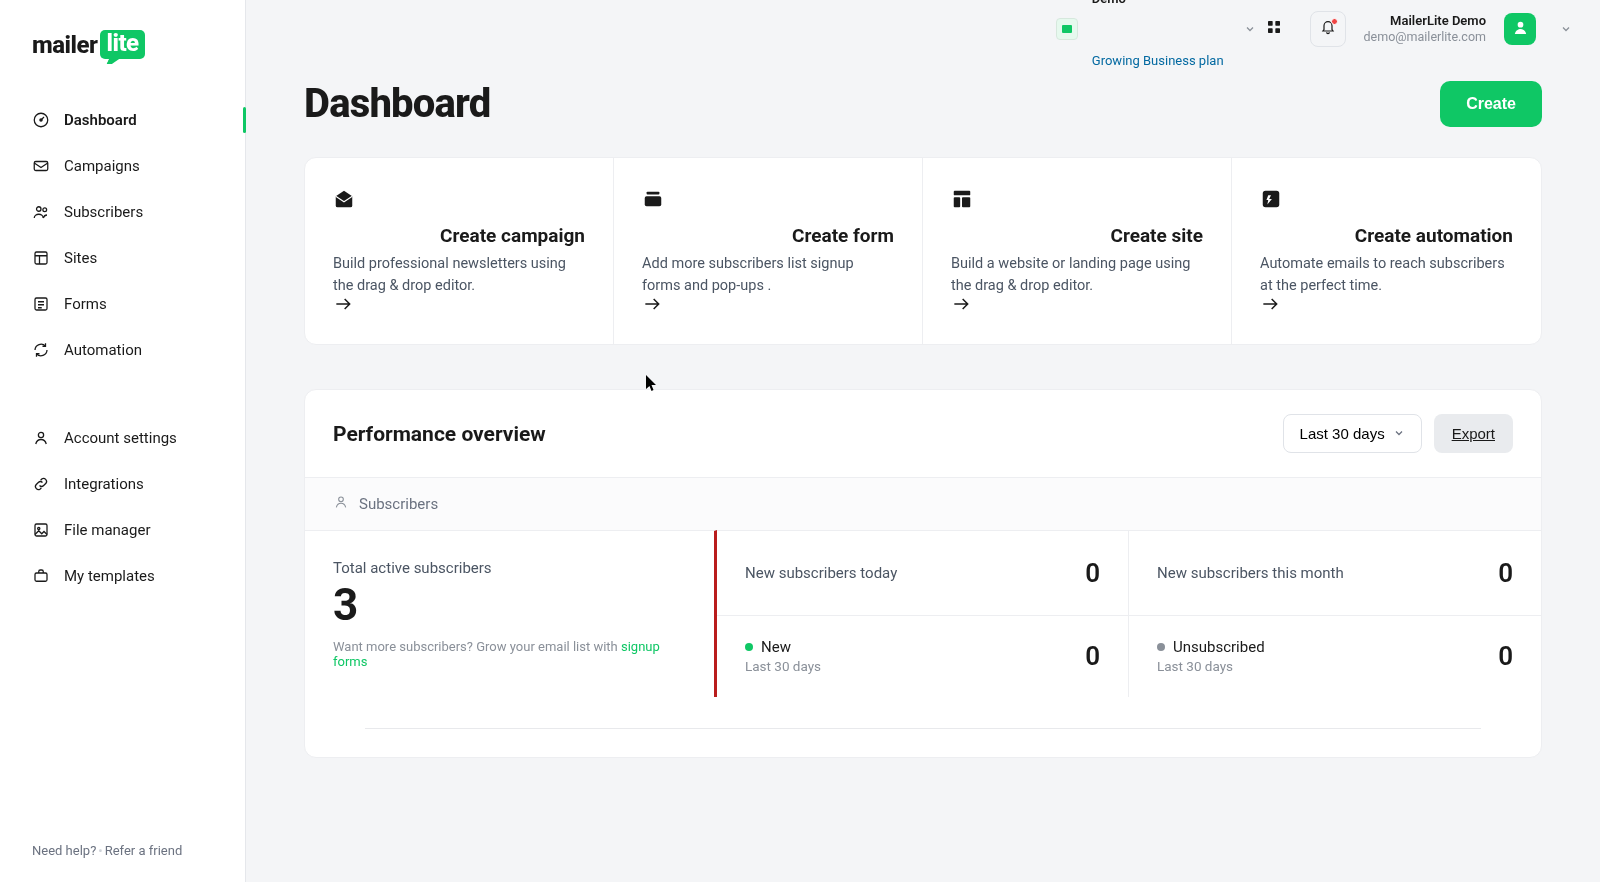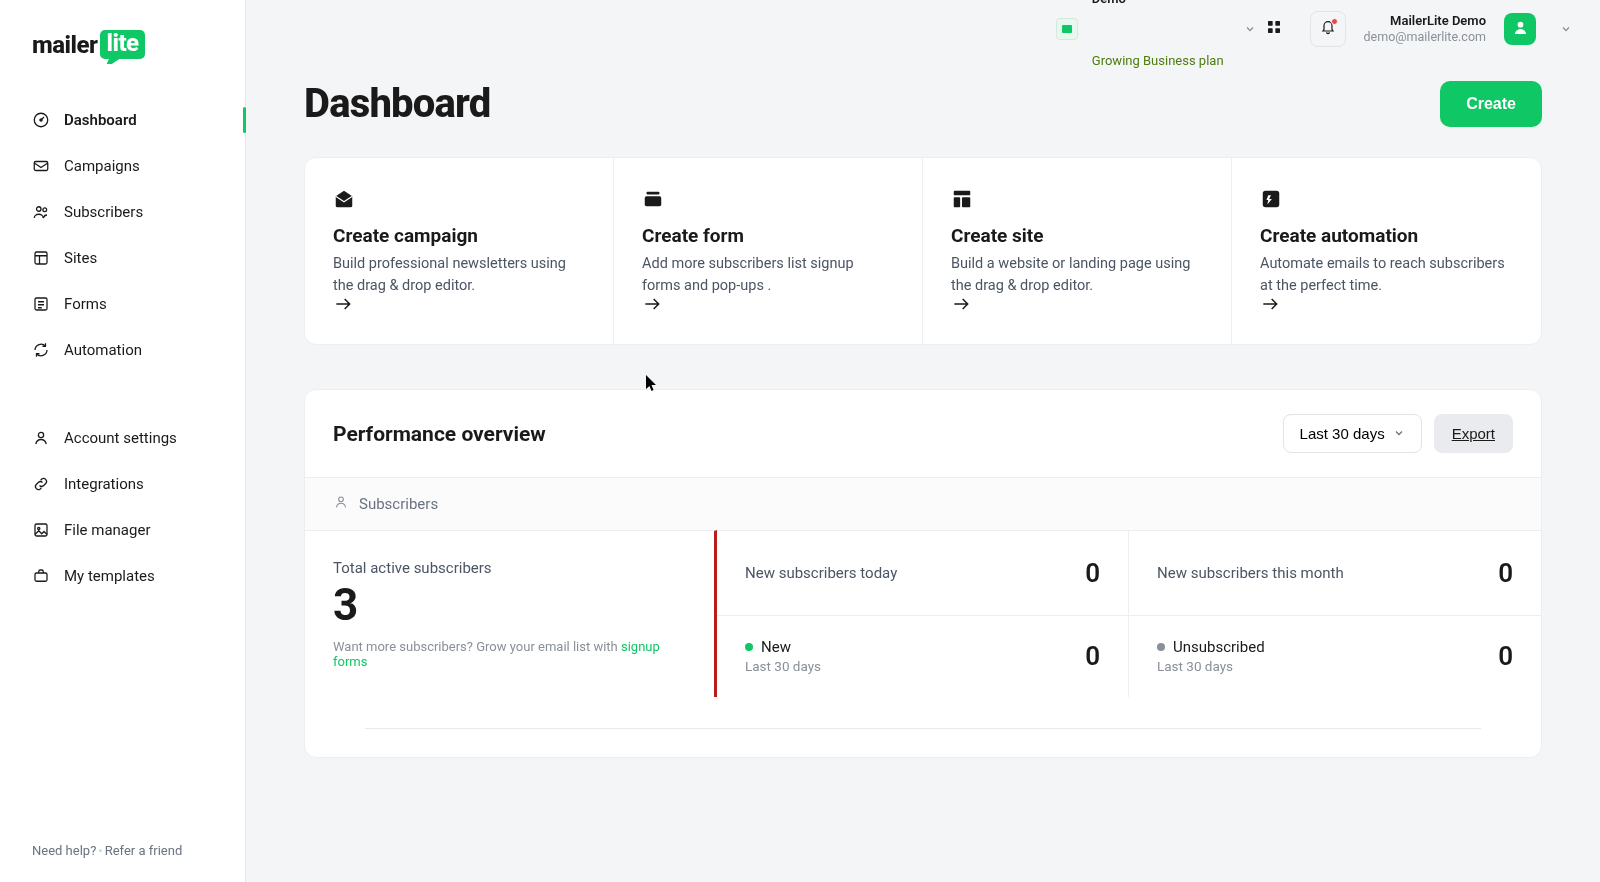--- a/index.html
+++ b/index.html
@@ -116,21 +116,21 @@
 }
 .account-swatch{
   width:22px;height:22px;
   background:linear-gradient(180deg,#e6f9ee 40%, #e6f9ee 40%);
   border-radius:4px;
   display:flex;align-items:center;justify-content:center;
   border:1px solid #d6e8dd;
 }
 .account-swatch::after{content:"";width:10px;height:8px;background:#0fc765;border-radius:1px;}
 .account-meta .acct-name{ font-size:13px; font-weight:600; color:#1a1a1a;}
-.account-meta .acct-plan{ font-size:13px; color:#4d7c0f;margin-top:47px;}
+.account-meta .acct-plan{ font-size:13px; color:#0369a1;margin-top:47px;}
 .chev { margin-left:6px; color:#8a9099; }
 .topbar-right{
   display:flex;
   align-items:center;
   gap:18px;
 }
 .icon-btn{
   width:36px;height:36px;
   border-radius:8px;
   display:flex;align-items:center;justify-content:center;
@@ -218,20 +218,21 @@
   min-height:186px;
 }
 .card:last-child{border-right:none;}
 .card-icon{
   width:22px;height:22px;margin-bottom:14px;
 }
 .card-title{
   font-size:19px;
   font-weight:700;
   margin-bottom:6px;
+  text-align:right;
 }
 .card-desc{
   font-size:14.5px;
   color:#4b5563;
   line-height:1.5;
   margin-bottom:18px;
 }
 .card-arrow{
   position:absolute;
   left:28px;

